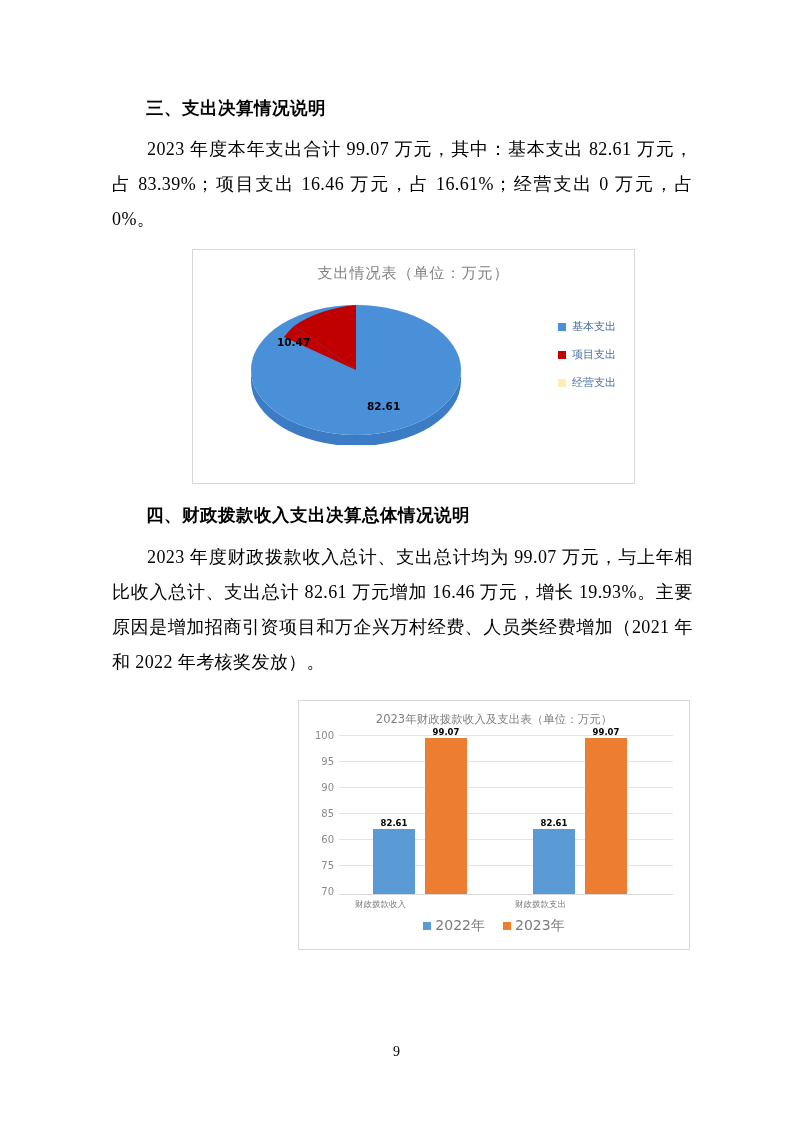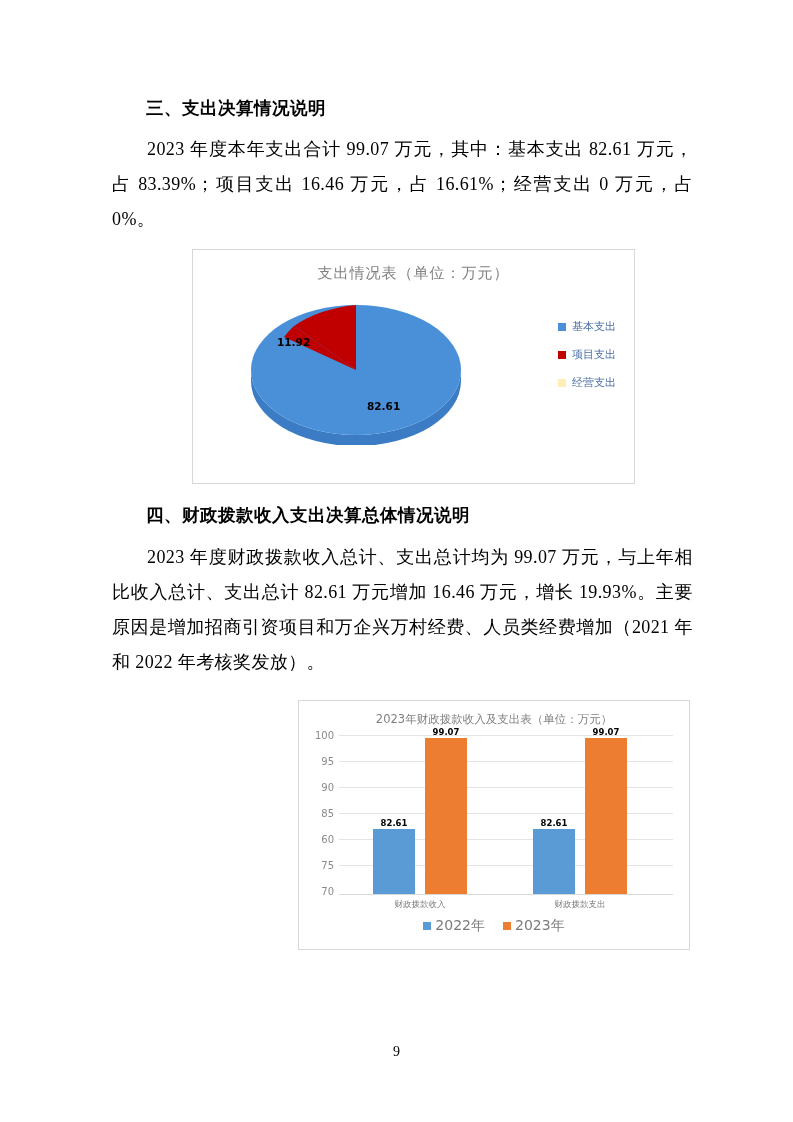--- a/index.html
+++ b/index.html
@@ -153,21 +153,20 @@
     width: 60px;
     text-align: center;
     font-family: "DejaVu Sans", sans-serif;
     font-size: 8.5px;
     font-weight: bold;
     color: #000;
   }
   .cat-label {
     position: absolute;
     width: 130px;
-    text-align: center;
     font-family: "DejaVu Sans", sans-serif;
     font-size: 8.5px;
     color: #7b7b7b;
   }
   .bar-legend {
     position: absolute;
     bottom: 14px;
     left: 0; right: 0;
     display: flex;
     justify-content: center;
@@ -211,21 +210,21 @@
 
           <defs></defs>
 
           <path d="M2,75 A105,65 0 0,0 212,75 L212,86 A105,65 0 0,1 2,86 Z" fill="#3b7cc4"></path>
 
           <ellipse cx="107" cy="75" rx="105" ry="65" fill="#4a90d9"></ellipse>
 
           <path d="M107,75 L107,10 A105,65 0 0,0 45,31 Z" fill="#c00000"></path>
           <path d="M107,75 L45,31 A105,65 0 0,0 35,42 Z" fill="#c00000"></path>
         </svg>
-        <span class="pie-label" style="left:28px; top:41px;">11.92</span>
+        <span class="pie-label" style="left:28px; top:41px;">10.47</span>
         <span class="pie-label" style="left:118px; top:105px;">82.61</span>
       </div>
       <div class="pie-legend">
         <div class="legend-row">
           <span class="swatch" style="background:#4a90d9;"></span>
           <span>基本支出</span>
         </div>
         <div class="legend-row">
           <span class="swatch" style="background:#c00000;"></span>
           <span>项目支出</span>

